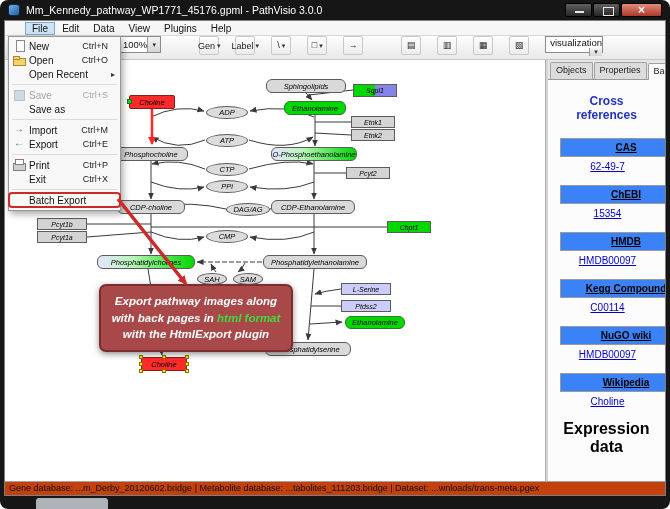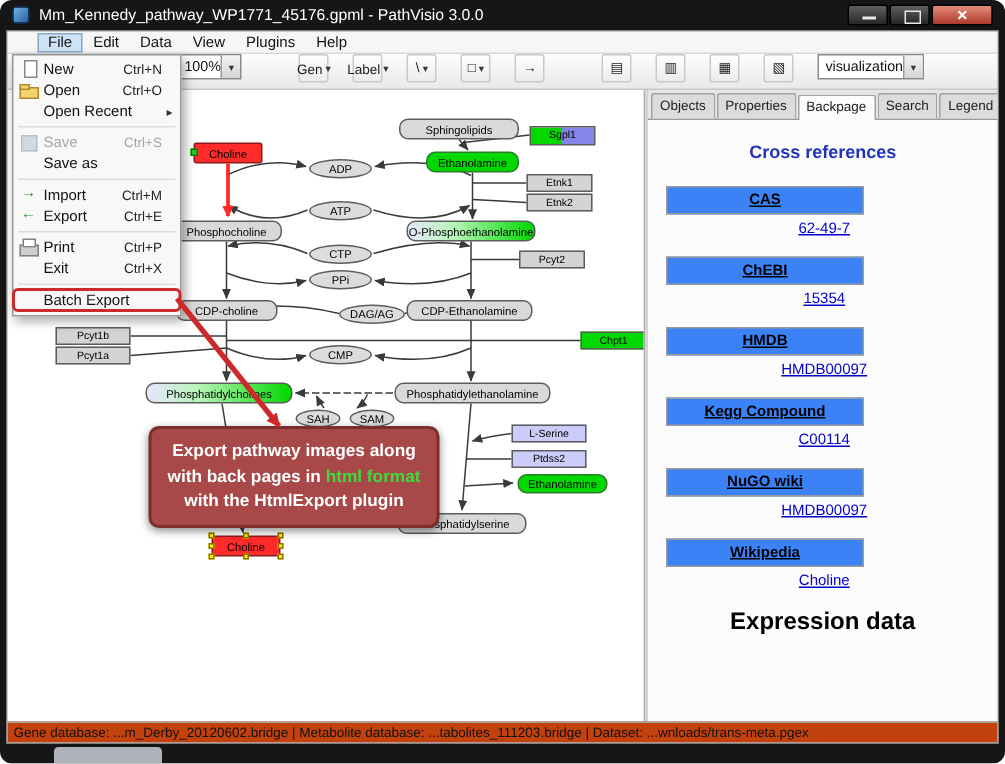--- a/index.html
+++ b/index.html
@@ -28,26 +28,26 @@
 
   .toolbar { position:absolute; left:0; right:0; top:15px; height:24px; background:linear-gradient(#fdfdfd,#e9e9e9); border-bottom:1px solid #c6c6c6; display:flex; align-items:flex-start; padding:0 5px; gap:16px; }
   .tlabel { font-size:9.5px; color:#222; margin:0 3px 0 4px; }
   .tbtn { height:19px; min-width:20px; display:flex; align-items:center; justify-content:center; gap:2px; background:linear-gradient(#fefefe,#ececec); border:1px solid #c9c9c9; border-radius:2px; font-size:9px; color:#222; padding:0 3px; cursor:pointer; }
   .tbtn .g { font-size:9px; line-height:1; }
   .tsep { width:1px; height:16px; background:#c2c2c2; margin:0 3px; }
   .combo { height:17px; background:#fff; border:1px solid #8a8a8a; display:flex; align-items:center; font-size:9.5px; padding-left:4px; color:#111; cursor:pointer; }
   .combo .carrow { margin-left:auto; background:linear-gradient(#f4f4f4,#d6d6d6); border-left:1px solid #9a9a9a; height:100%; width:13px; display:flex; align-items:center; justify-content:center; font-size:7px; color:#333; }
   .carrow2 { font-size:7px; color:#333; }
   .combo.zoom { width:52px; }
-  .combo.viz { width:76px; margin-left:auto; margin-right:130px; }
+  .combo.viz { width:76px; margin-left:auto; margin-right:130px;flex-direction:column; }
   .ic-page { display:inline-block; width:8px; height:10px; background:#fff; border:1px solid #7a7a7a; }
 
   
   .main { position:absolute; left:0; right:0; top:39px; bottom:14px; display:flex; }
-  .canvas { width:424px; flex:none; position:relative; background:#ffffff; overflow:hidden; }
+  .canvas { width:540px; flex:none; position:relative; background:#ffffff; overflow:hidden;font-style:italic; }
   .splitter { width:3px; flex:none; background:#d5d5d5; border-left:1px solid #b0b0b0; cursor:col-resize; }
   .panel { flex:1; display:flex; flex-direction:column; min-width:0;text-align:center; }
   .tabs { display:flex; gap:1px; padding:2px 2px 0; background:#e6e6e6; border-bottom:1px solid #9a9a9a; }
   .tab { font-size:9px; padding:2px 5px 3px; background:#dcdcdc; border:1px solid #a2a2a2; border-bottom:none; border-radius:2px 2px 0 0; color:#222; cursor:pointer; white-space:nowrap; }
   .tab.active { background:#fcfcfc; position:relative; top:1px; padding-bottom:4px; }
   .panel-body { flex:1; background:#fcfcfc; padding:10px 12px 6px; overflow:hidden; }
   .xref-heading { color:var(--heading_blue,#2233bb); font-weight:bold; font-size:12px; margin:4px 0 16px; }
   .xref { margin-bottom:13px; }
   .xref-db { background:#3b82f6; border:1px solid #9a9a9a; font-weight:bold; font-size:10px; padding:3px 5px; width:132px; color:#000;text-decoration:underline; }
   .xref-id { font-size:10px; margin:4px 0 0 2px; color:#000; }

